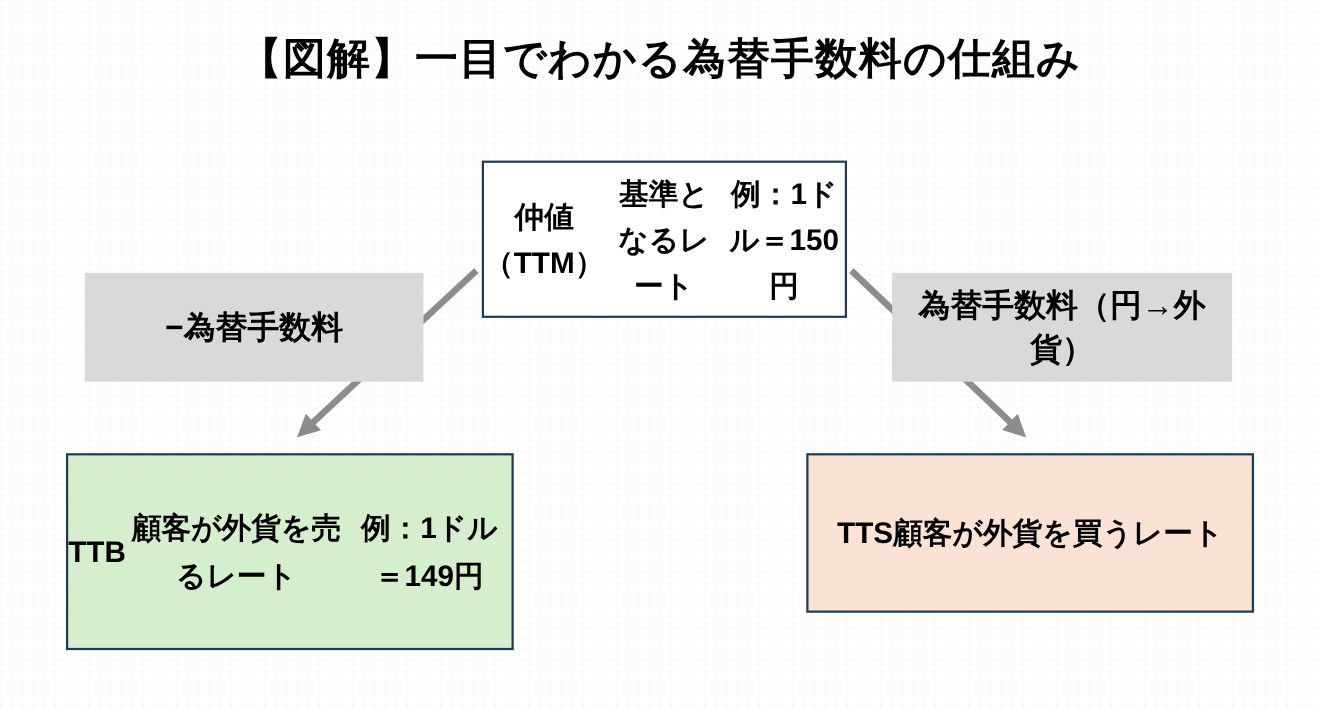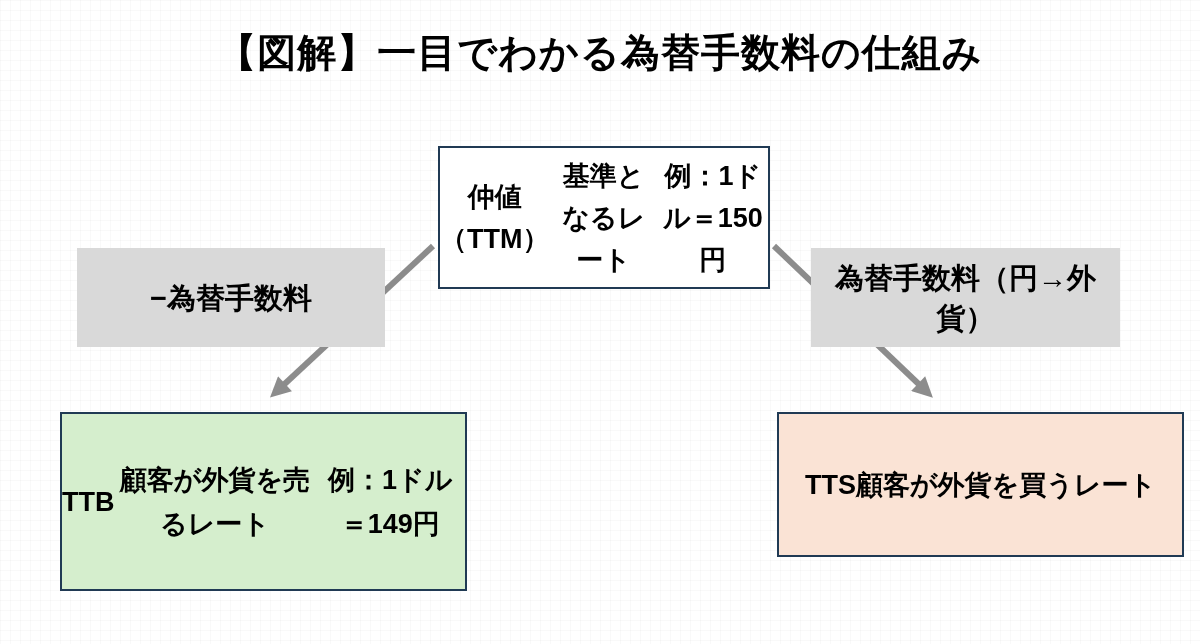--- a/index.html
+++ b/index.html
@@ -69,21 +69,21 @@
     line-height:40px;
   }
   .node-fee-minus{ left:77px;top:248px;width:308px;height:99px; }
   .node-fee-plus{ left:811px;top:248px;width:309px;height:99px; }
   .node-rate{
     border:2.5px solid var(--border-navy);
     font-size:27px;
     line-height:44px;
   }
   .node-ttb{ left:60px;top:412px;width:407px;height:179px;background:var(--box-green); }
-  .node-tts{ left:733px;top:412px;width:407px;height:145px;background:var(--box-pink);margin-left:44px; }
+  .node-tts{ left:733px;top:412px;width:407px;height:145px;background:var(--box-pink); }
 </style>
 </head>
 <body>
 
 <div class="canvas">
 
   <h1 class="title">【図解】一目でわかる為替手数料の仕組み</h1>
 
   <svg class="arrows" width="1200" height="644" viewBox="0 0 1200 644" aria-hidden="true">
     <defs>

